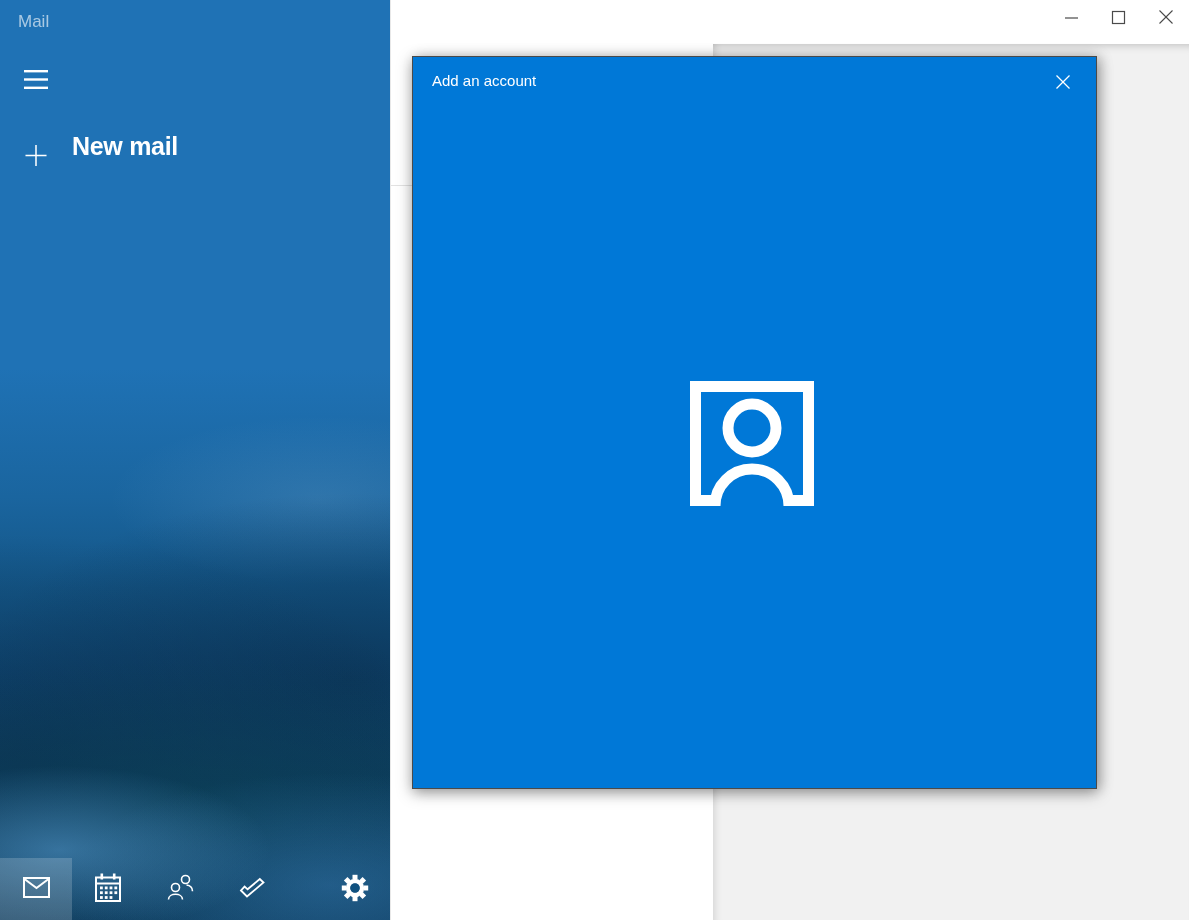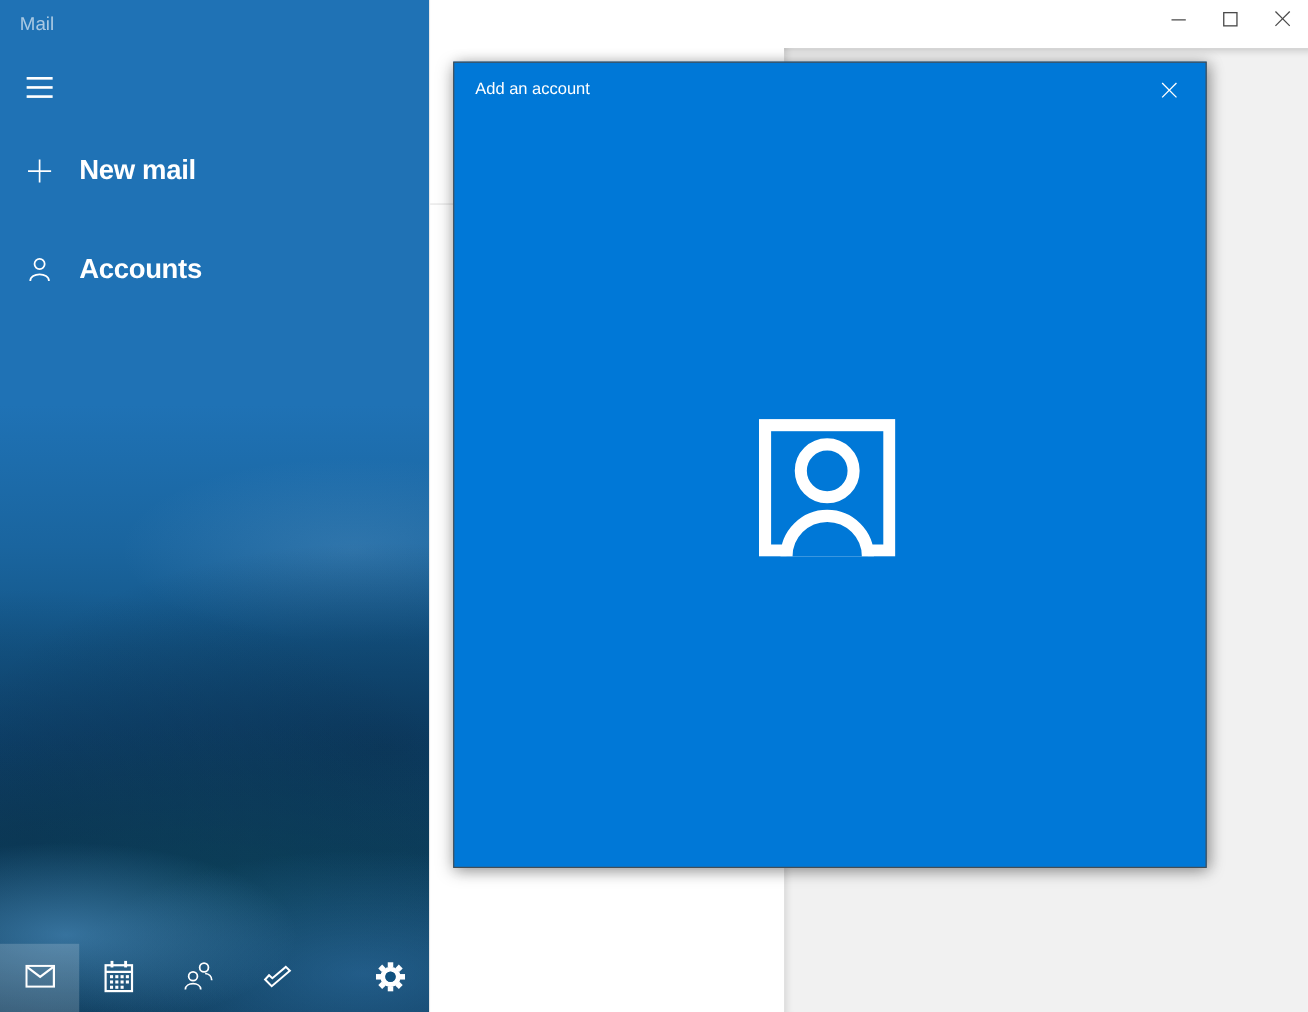--- a/index.html
+++ b/index.html
@@ -35,21 +35,21 @@
       radial-gradient(ellipse 620px 210px at 210px 815px, rgba(12,72,88,0.50), rgba(12,72,88,0) 75%),
       radial-gradient(ellipse 560px 300px at 20px 760px, rgba(9,42,72,0.62), rgba(9,42,72,0) 75%),
       radial-gradient(ellipse 520px 260px at 350px 680px, rgba(8,40,68,0.55), rgba(8,40,68,0) 72%),
       radial-gradient(ellipse 300px 120px at 320px 500px, rgba(125,175,215,0.22), rgba(125,175,215,0) 70%),
       linear-gradient(180deg,#1f72b5 0%,#1f72b5 40%,#1a659f 54%,#145687 64%,#104a77 74%,#0e4066 84%,#0d3a5d 100%);
     border-right:1px solid #e8e8e8;}
   .app-title{position:absolute;left:18px;top:12px;font-size:17px;line-height:20px;
     color:rgba(255,255,255,0.62);}
   .hamburger{position:absolute;left:16px;top:64px;width:40px;height:36px;background:transparent;
     border:none;display:flex;align-items:center;justify-content:flex-start;padding-left:8px;cursor:default;}
-  .nav-item{position:absolute;left:0;width:391px;height:46px;display:flex;align-items:center;
+  .nav-item{position:absolute;left:0;width:391px;height:46px;display:flex;
     background:transparent;border:none;color:#fff;cursor:default;text-align:left;}
   .nav-item .ico{width:22px;margin-left:25px;display:flex;align-items:center;justify-content:center;}
   .nav-item .lbl{margin-left:25px;font-size:25px;font-weight:600;letter-spacing:-0.3px;color:#fff;}
   .nav-new-mail{top:132px;}
   .nav-accounts{top:222px;}
 
   .bottom-nav{position:absolute;left:0;bottom:0;width:391px;height:62px;display:flex;}
   .bn-cell{width:72px;height:62px;display:flex;align-items:center;justify-content:center;
     background:transparent;border:none;cursor:default;}
   .bn-cell.active{background:var(--highlight);}
@@ -115,29 +115,20 @@
     <button class="nav-item nav-new-mail">
       <span class="ico">
         <svg width="23" height="23" viewBox="0 0 23 23">
             <line x1="11.5" y1="0.5" x2="11.5" y2="22.5" stroke="#fff" stroke-width="1.6"></line>
             <line x1="0.5" y1="11.5" x2="22.5" y2="11.5" stroke="#fff" stroke-width="1.6"></line>
           </svg>
       </span>
       <span class="lbl">New mail</span>
     </button>
 
-    <button class="nav-item nav-accounts">
-      <span class="ico">
-        <svg width="22" height="24" viewBox="0 0 22 24">
-            <circle cx="11" cy="7" r="4.6" fill="none" stroke="#fff" stroke-width="1.6"></circle>
-            <path d="M2.5,22.5 C2.5,14.5 19.5,14.5 19.5,22.5" fill="none" stroke="#fff" stroke-width="1.6"></path>
-          </svg>
-      </span>
-      <span class="lbl">Accounts</span>
-    </button>
 
     <nav class="bottom-nav">
       <button class="bn-cell active">
         <span>
           <svg width="27" height="21" viewBox="0 0 27 21">
               <rect x="1" y="1" width="25" height="19" fill="none" stroke="#fff" stroke-width="2"></rect>
               <polyline points="1.8,2.2 13.5,11 25.2,2.2" fill="none" stroke="#fff" stroke-width="2"></polyline>
             </svg>
         </span>
       </button>

